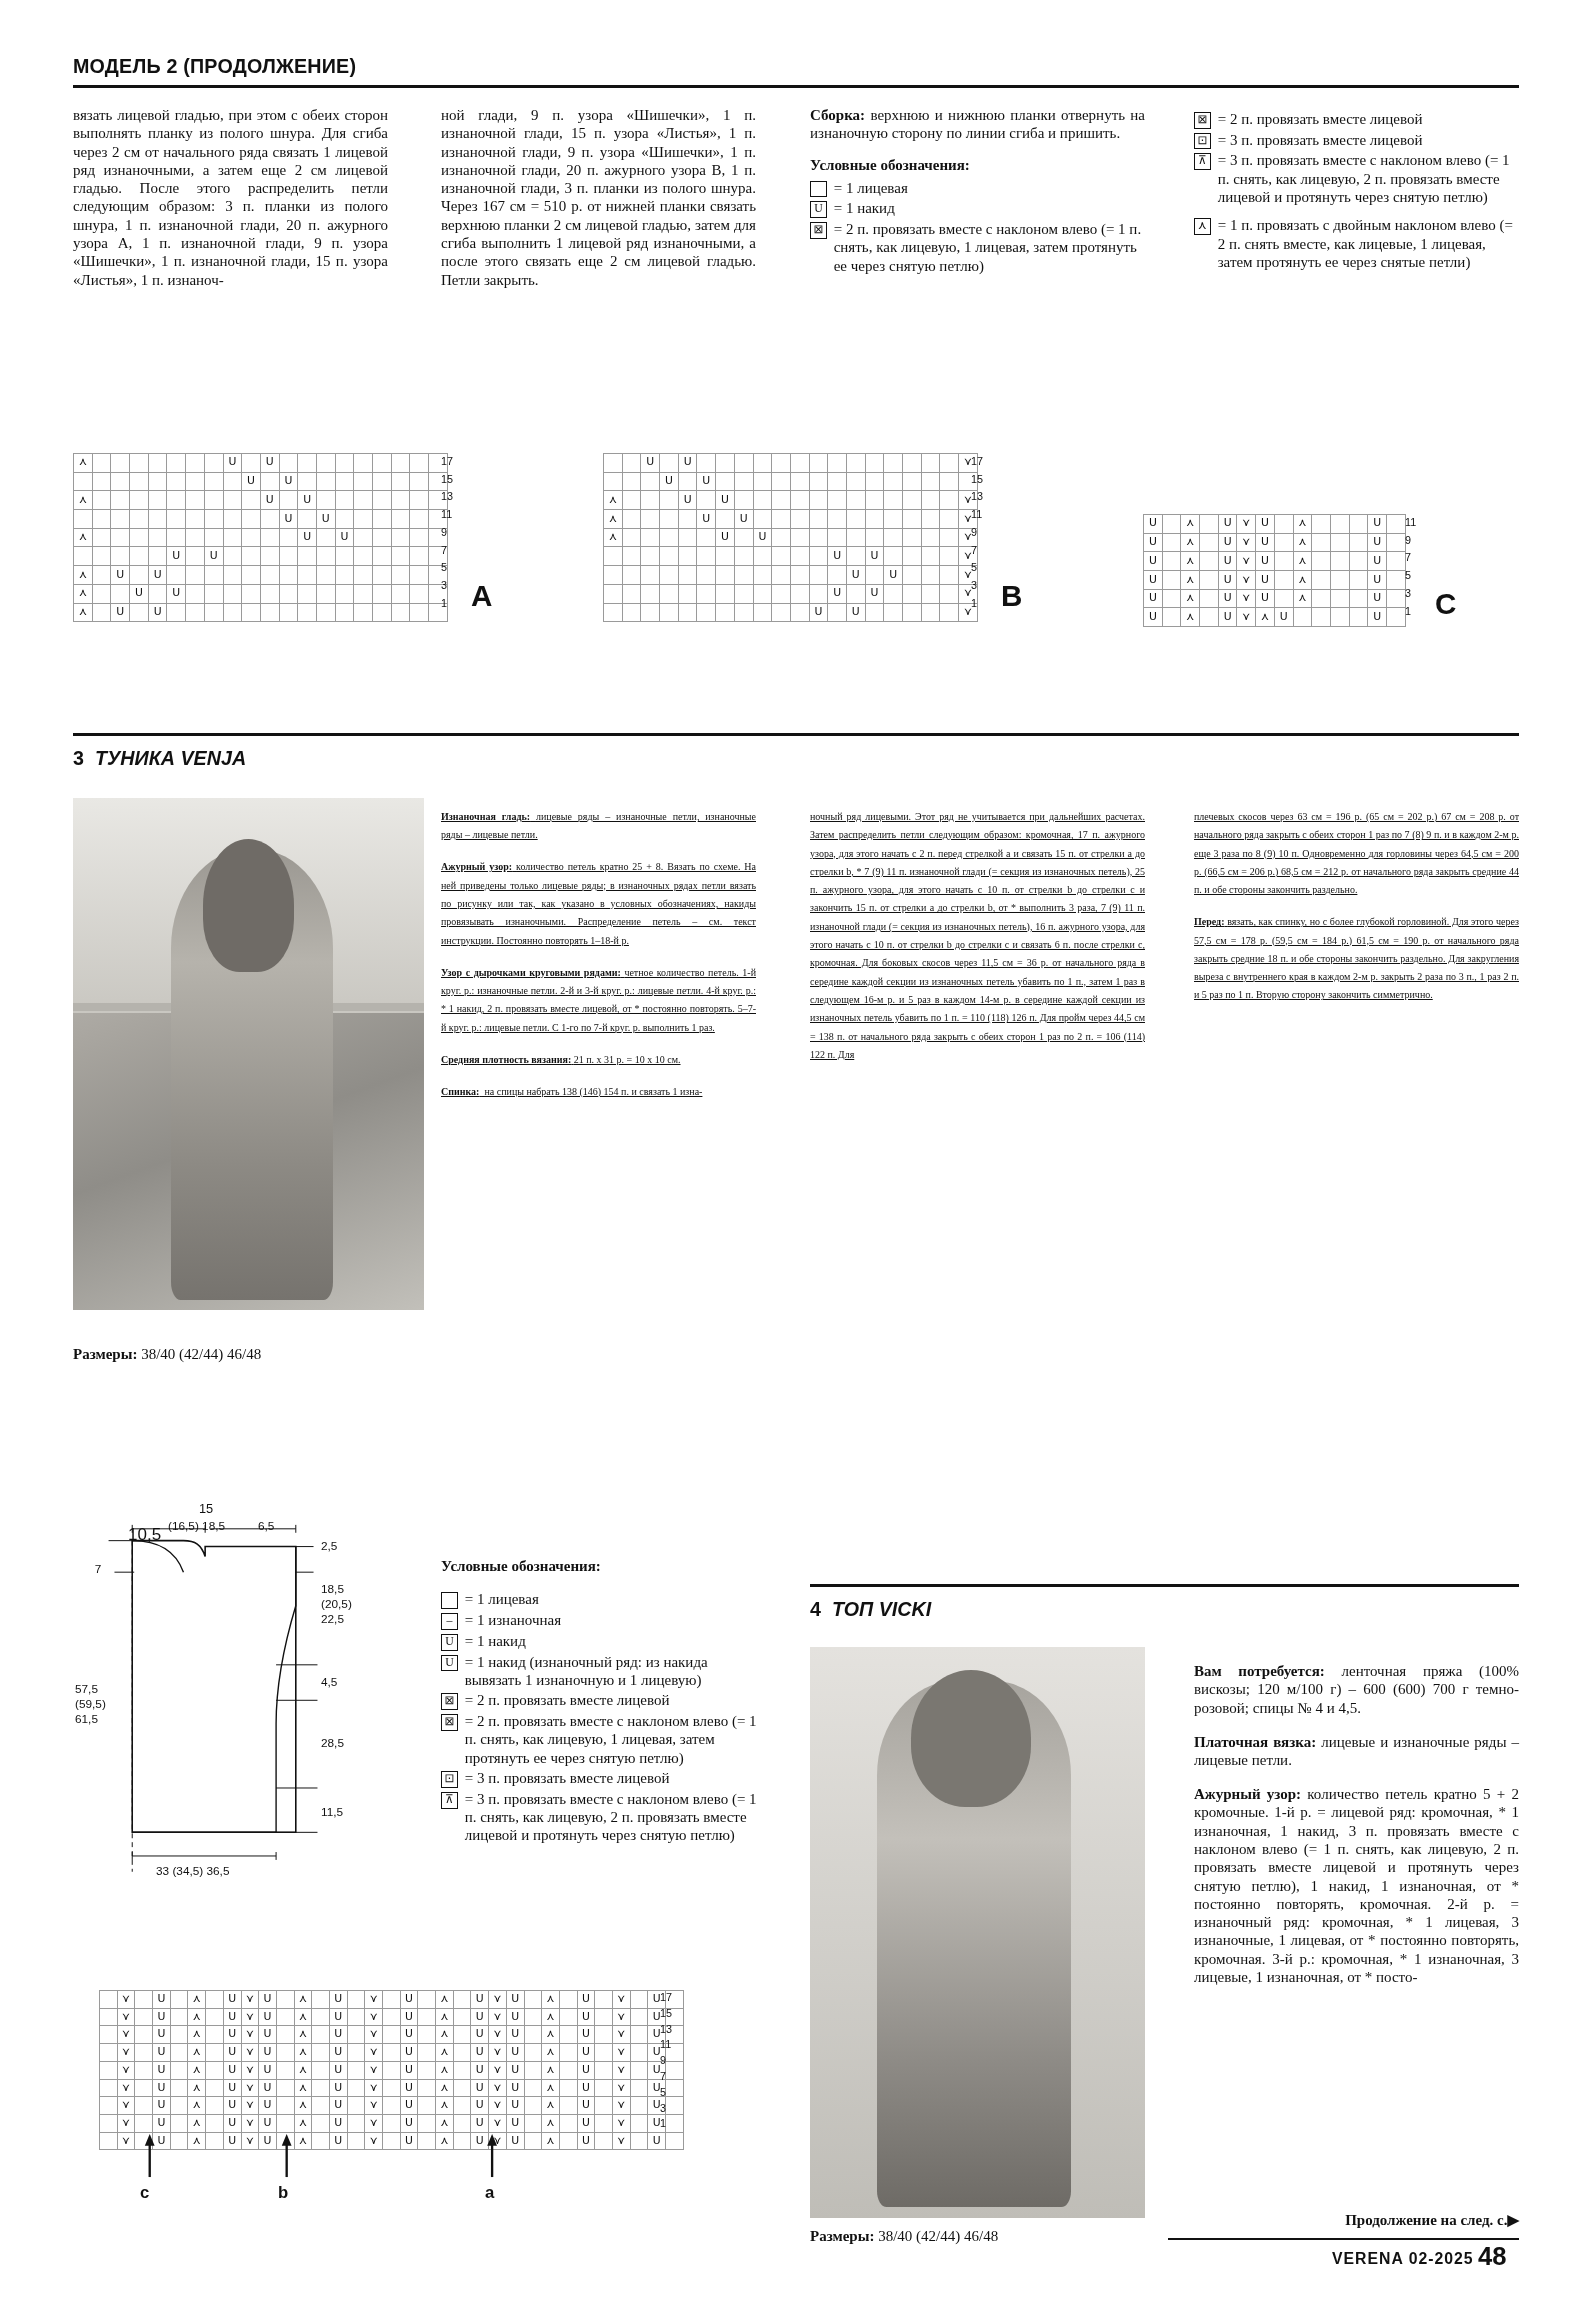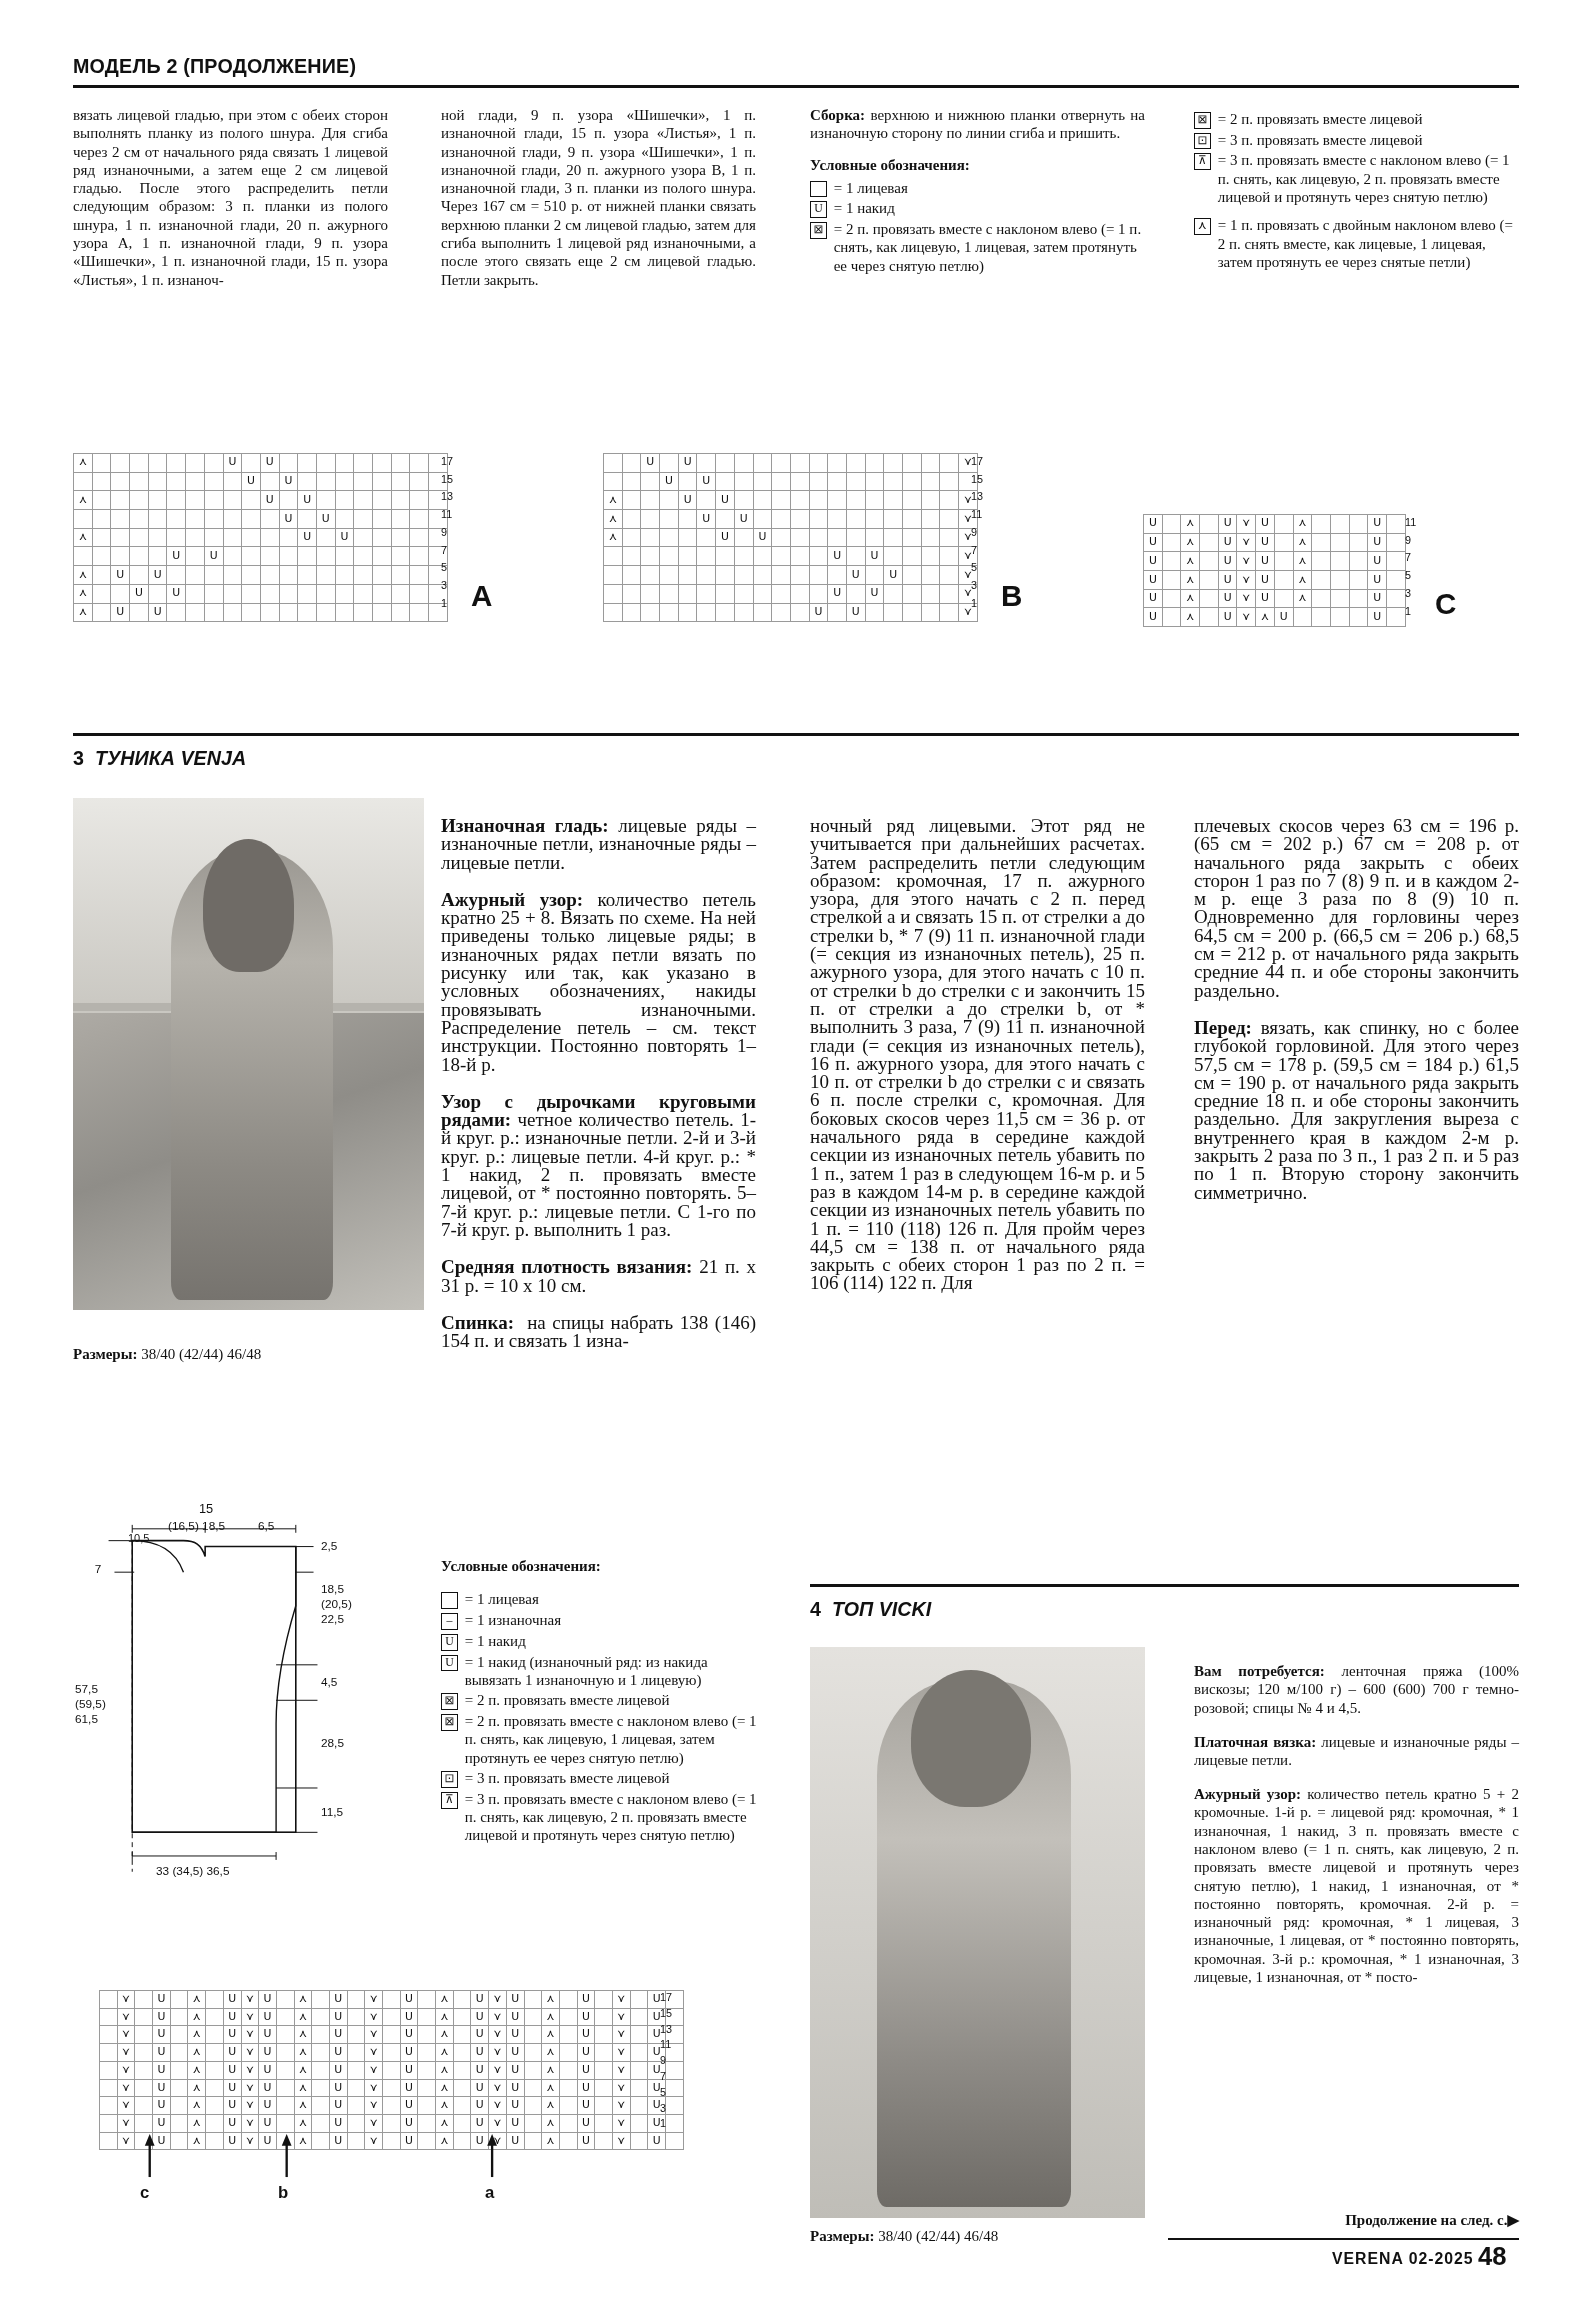--- a/index.html
+++ b/index.html
@@ -80,21 +80,21 @@
   #photo3 .figure{
     position:absolute;left:28%;top:10%;width:46%;height:88%;
     background:linear-gradient(180deg,#9b9892 0%,#b6b3ac 25%,#8d8a84 70%,#76736e 100%);
     border-radius:48% 48% 6% 6%/22% 22% 4% 4%;
   }
   #photo3 .hair{
     position:absolute;left:37%;top:8%;width:26%;height:26%;
     background:#6f6b66;border-radius:50% 50% 40% 40%;
   }
 
-  .mcol{position:absolute;font-size:19px;line-height:18.3px;}
+  .mcol{position:absolute;font-size:10px;line-height:18.3px;text-decoration:underline;}
   #m3c1{left:441px;top:798px;width:315px;}
   #m3c2{left:810px;top:798px;width:335px;}
   #m3c3{left:1194px;top:798px;width:325px;}
 
   
   #m3info{position:absolute;left:73px;top:1330px;width:351px;font-size:15px;line-height:18.3px;}
 
   
   #schem{position:absolute;left:73px;top:1517px;width:351px;height:473px;}
   #schem svg{position:absolute;left:0;top:0;}
@@ -798,21 +798,21 @@
 
       <line x1="36" y1="24" x2="62" y2="24" stroke="#111" stroke-width="1"></line>
       <line x1="42" y1="56" x2="62" y2="56" stroke="#111" stroke-width="1"></line>
 
       <line x1="60" y1="344" x2="206" y2="344" stroke="#111" stroke-width="1"></line>
       <line x1="60" y1="340" x2="60" y2="348" stroke="#111" stroke-width="1"></line>
       <line x1="206" y1="340" x2="206" y2="348" stroke="#111" stroke-width="1"></line>
     </svg>
     <div class="schlabel" style="position:absolute;left:126px;top:-15.8px;">15</div>
     <div class="schlabel" style="position:absolute;left:95px;top:2px;font-size:11.8px;">(16,5) 18,5</div>
-    <div class="schlabel" style="position:absolute;left:55px;top:15px;font-size:11px;">10,5</div>
+    <div class="schlabel" style="position:absolute;left:55px;top:8px;font-size:17px;">10,5</div>
     <div class="schlabel" style="position:absolute;left:185px;top:2px;font-size:11.8px;">6,5</div>
     <div class="schlabel" style="position:absolute;left:21.7px;top:45px;font-size:11.8px;">7</div>
     <div class="schlabel" style="position:absolute;left:248px;top:21.7px;font-size:11.8px;">2,5</div>
     <div class="schlabel" style="position:absolute;left:248px;top:65px;font-size:11.8px;line-height:14.8px;white-space:pre;">18,5
 (20,5)
 22,5</div>
     <div class="schlabel" style="position:absolute;left:248px;top:158px;font-size:11.8px;">4,5</div>
     <div class="schlabel" style="position:absolute;left:2px;top:165px;font-size:11.8px;line-height:14.8px;white-space:pre;">57,5
 (59,5)
 61,5</div>

